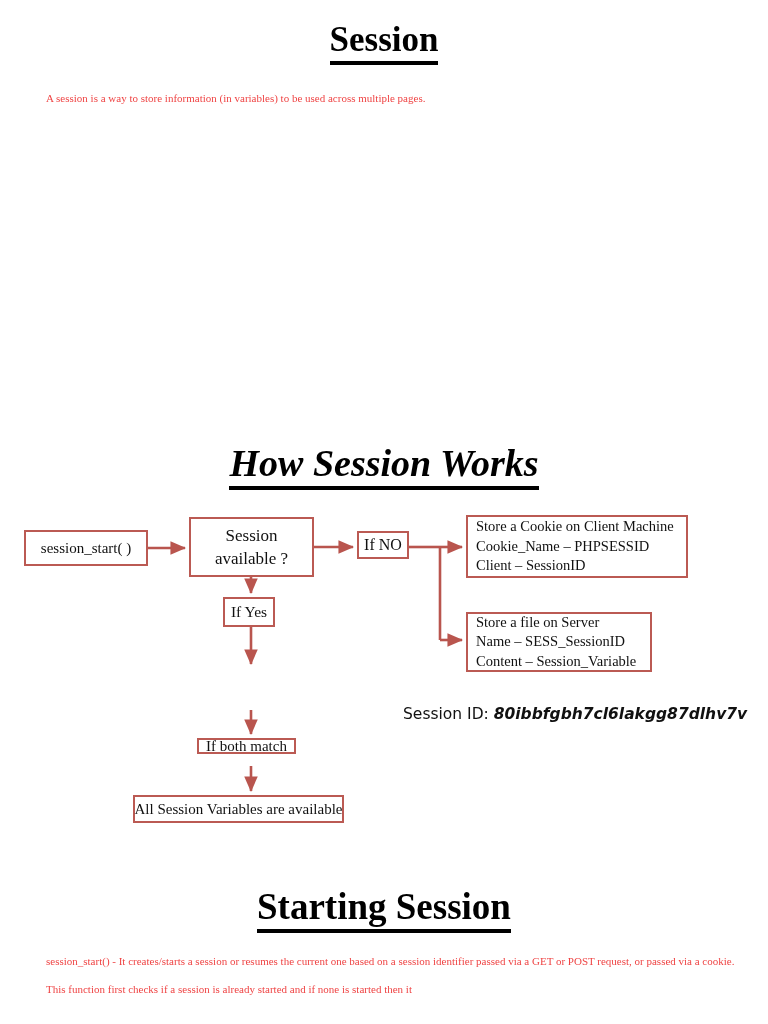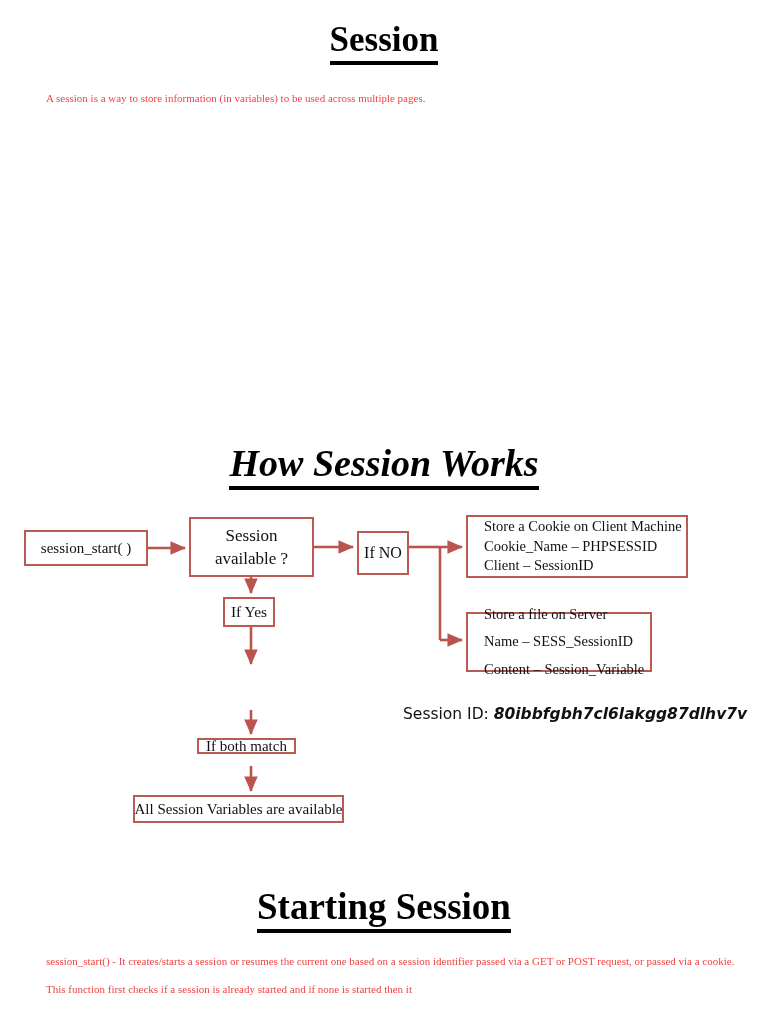--- a/index.html
+++ b/index.html
@@ -63,32 +63,32 @@
     display: flex;
     flex-direction: column;
     justify-content: center;
     pointer-events: auto;
   }
   .fc-box .ln { display: block; white-space: nowrap; }
 
   
   .fc-center { align-items: center; text-align: center; }
   
-  .fc-left { align-items: flex-start; text-align: left; padding-left: 16px; }
+  .fc-left { align-items: flex-start; text-align: left; padding-left: 8px; }
 
   #box-session-start { left: 24px;  top: 530px; width: 124px; height: 36px;
                        font-size: 15px; }
   #box-session-available { left: 189px; top: 517px; width: 125px; height: 60px;
                        font-size: 17px; line-height: 23px; }
-  #box-if-no      { left: 357px; top: 531px; width: 52px;  height: 44px; font-size: 16px; }
+  #box-if-no      { left: 357px; top: 531px; width: 52px;  height: 28px; font-size: 16px; }
   #box-if-yes     { left: 223px; top: 597px; width: 52px;  height: 30px; font-size: 15.5px; }
   #box-cookie     { left: 466px; top: 515px; width: 222px; height: 63px;
                     font-size: 14.5px; line-height: 19.5px; }
   #box-serverfile { left: 466px; top: 612px; width: 186px; height: 60px;
-                    font-size: 14.5px; line-height: 19.5px; gap: 8px; }
+                    font-size: 14.5px; line-height: 19.5px; }
   #box-matches    { left: 140px; top: 668px; width: 226px; height: 42px;
                     font-size: 14px; line-height: 19px;
                     font-family: "DejaVu Serif", "Liberation Serif", serif; }
   #box-both-match { left: 197px; top: 738px; width: 99px;  height: 16px; font-size: 15px; }
   #box-all-vars   { left: 133px; top: 795px; width: 211px; height: 28px; font-size: 15px; }
 
   
   #connectors { position: absolute; left: 0; top: 0; width: 768px; height: 1024px; }
 
   

